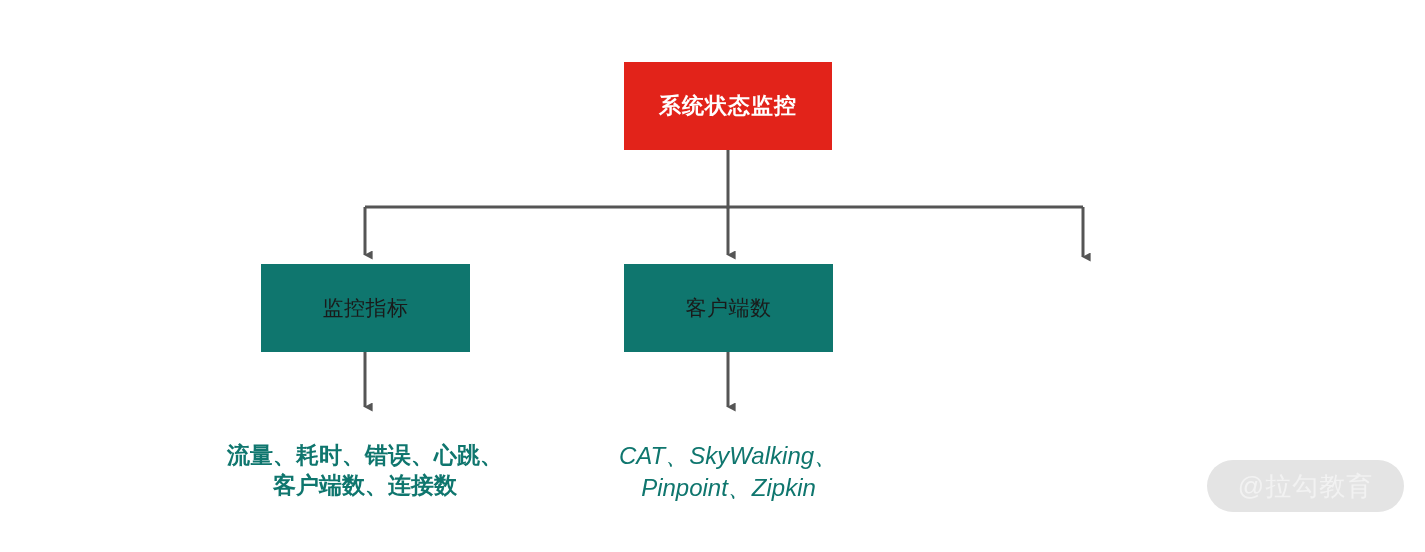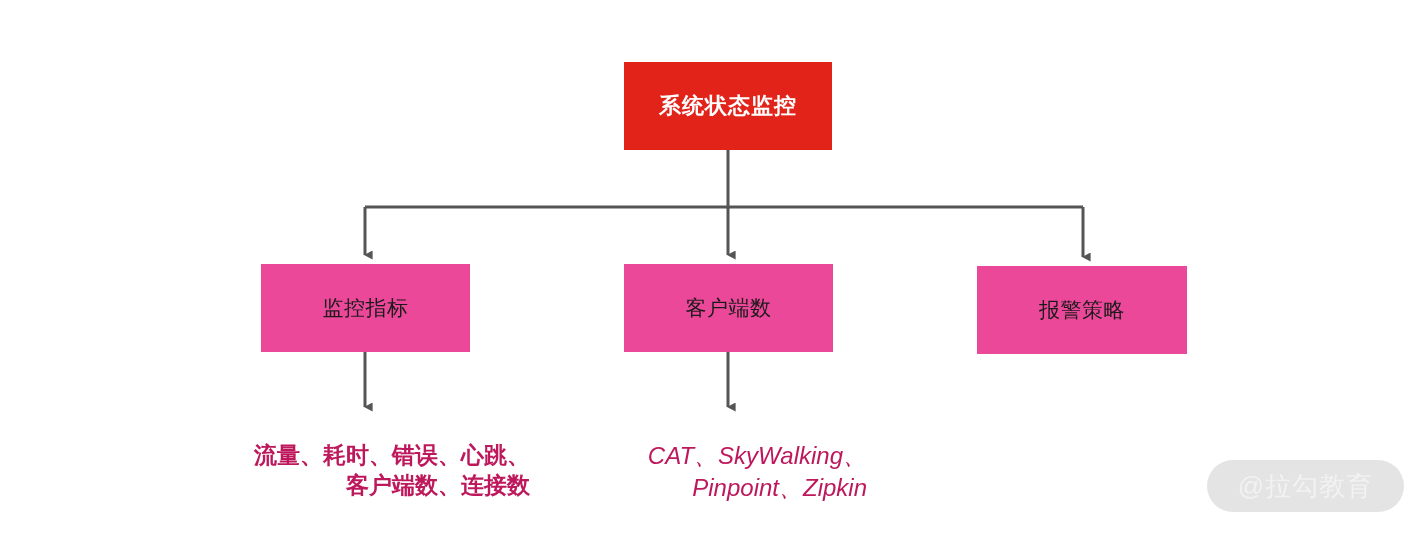--- a/index.html
+++ b/index.html
@@ -39,32 +39,32 @@
     line-height: 1.2;
   }
   .node-root {
     background: #e2231a;
     color: #ffffff;
     font-size: 22px;
     font-weight: bold;
     letter-spacing: 1px;
   }
   .node-branch {
-    background: #ec4899;
+    background: #0f766e;
     color: #1a1a1a;
     font-size: 21px;
     font-weight: normal;
     letter-spacing: 0.5px;
   }
 
   
   .leaf {
     position: absolute;
-    text-align: right;
-    color: #be185d;
+    text-align: center;
+    color: #0f766e;
     font-size: 23px;
     font-weight: bold;
     line-height: 1.32;
     white-space: pre-line;
   }
   .leaf-tools {
     font-weight: normal;
     font-size: 24px;
     font-style: italic;
   }
@@ -115,21 +115,20 @@
 
     <line x1="728" y1="352" x2="728" y2="407" stroke="#555555" stroke-width="3" marker-end="url(#arrowhead)"></line>
   </svg>
 
   <div class="node node-root" style="left:624px; top:62px; width:208px; height:88px;">系统状态监控</div>
 
   <div class="node node-branch" style="left:261px; top:264px; width:209px; height:88px;">监控指标</div>
 
   <div class="node node-branch" style="left:624px; top:264px; width:209px; height:88px;">客户端数</div>
 
-  <div class="node node-branch" style="left:977px; top:266px; width:210px; height:88px;">报警策略</div>
 
   <div class="leaf" style="left:200px; top:440px; width:330px;">流量、耗时、错误、心跳、
 客户端数、连接数</div>
 
   <div class="leaf leaf-tools" style="left:590px; top:440px; width:277px;">CAT、SkyWalking、
 Pinpoint、Zipkin</div>
 
   <div id="watermark">
     <span id="watermark-text">@拉勾教育</span>
   </div>

